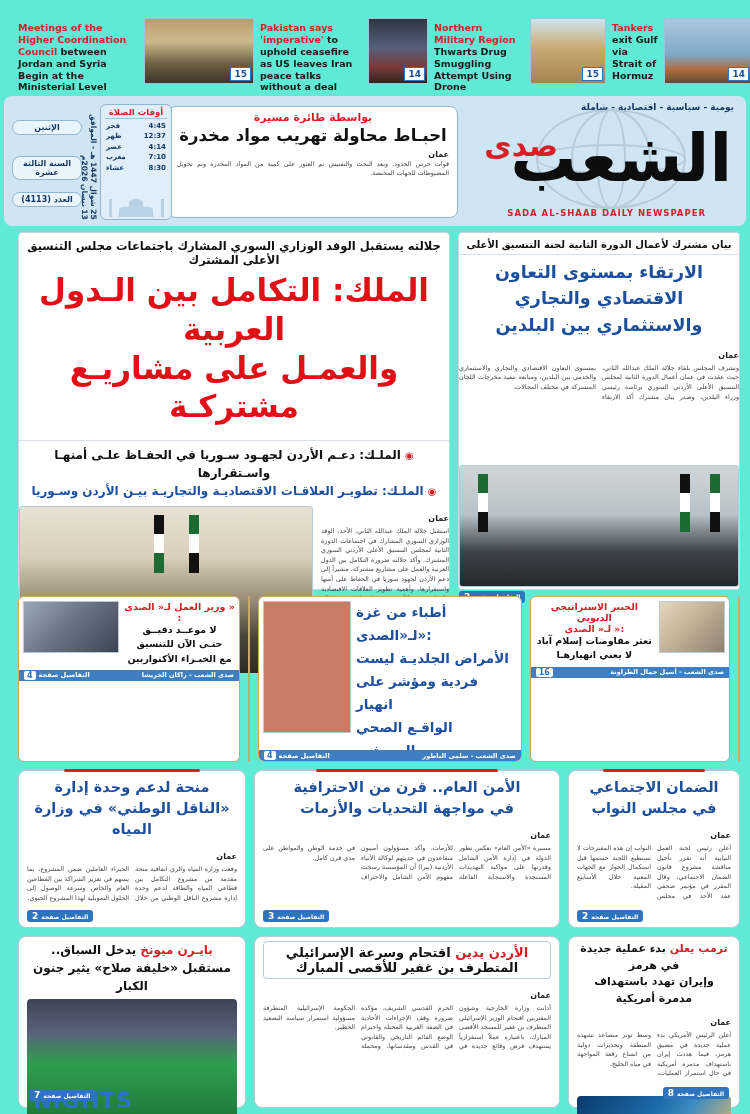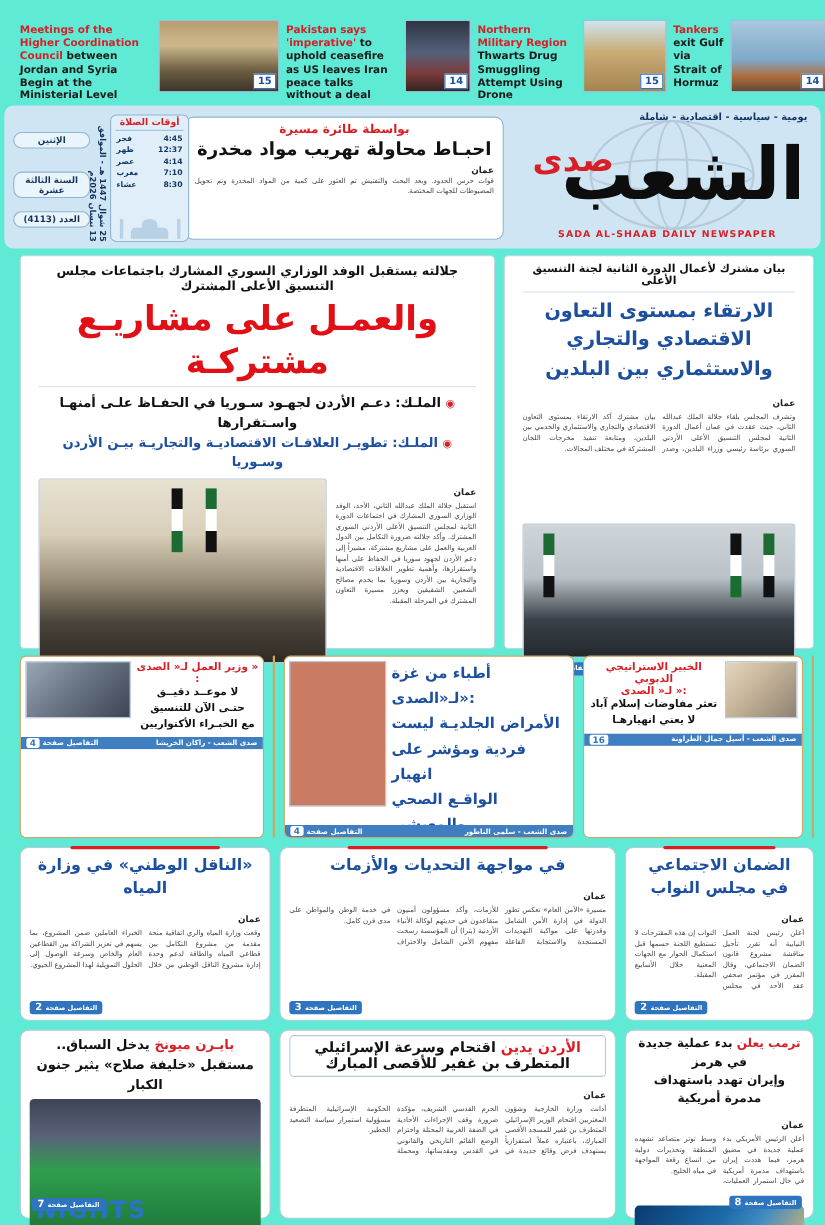--- a/index.html
+++ b/index.html
@@ -38,27 +38,27 @@
   .prayer-title { color:#d81f26; font-size:8.5px; font-weight:bold; text-align:center; border-bottom:1px solid #9cc3dd; padding-bottom:1px; }
   .prayer-row { display:flex; justify-content:space-between; font-size:7px; color:#133a63; font-weight:bold; padding:2.5px 1px 0 1px; }
   .mosque { position:absolute; bottom:2px; left:4px; right:4px; height:22px; opacity:.25; }
   .mosque i { position:absolute; background:#4a7ca8; display:block; }
   .issue-col { position:absolute; top:4px; left:2px; width:92px; height:122px; }
   .date-vert { position:absolute; top:2px; right:0; height:118px; writing-mode:vertical-rl; font-size:7.5px; font-weight:bold; color:#13365e; }
   .pill { position:absolute; left:6px; background:#eaf4fb; border:1px solid #8fb6d2; border-radius:8px; font-size:8px; font-weight:bold; color:#13365e; text-align:center; padding:2px 4px; width:70px; }
 
   
   .mainband { position:absolute; top:232px; left:18px; right:10px; height:358px; display:flex; gap:8px; direction:rtl; }
-  .story-box { background:#fff; border:1px solid #c3d4e2; border-radius:4px; padding:4px 16px; position:relative; }
+  .story-box { background:#fff; border:1px solid #c3d4e2; border-radius:4px; padding:4px 0; position:relative; }
   .second { width:282px; text-align:center; }
   .lead { flex:1; text-align:center; }
   .kicker { font-size:11.5px; font-weight:900; color:#111; padding:2px 0 4px 0; }
   .kicker-sm { font-size:10px; font-weight:900; color:#111; padding:2px 0 4px 0; }
   .lead-headline { color:#e01016; font-size:31px; font-weight:900; line-height:1.25; }
-  .bullets { margin-top:2px; border-top:1px solid #d8e2ea; padding-top:5px; }
+  .bullets { margin-top:14px; border-top:1px solid #d8e2ea; padding-top:5px; }
   .bullet { font-size:12px; font-weight:900; line-height:1.5; }
   .bullet .dot { color:#d81f26; font-size:10px; }
   .bullet.blue { color:#1d4f9f; }
   .bullet.dark { color:#111; }
   .lead-content { display:flex; gap:8px; margin-top:6px; direction:rtl; text-align:right; }
   .lead-cols { width:128px; }
   .dateline { font-size:8px; font-weight:bold; color:#222; }
   .smallbody { font-size:6.4px; color:#444; text-align:justify; line-height:1.5; margin-top:2px; }
   .two-col { column-count:2; column-gap:6px; }
   .three-col { column-count:3; column-gap:6px; }
@@ -229,20 +229,21 @@
         <div class="flagpole" style="left:18px;background:linear-gradient(180deg,#1c6b33 33%,#fff 33%,#fff 66%,#111 66%)"></div>
       </div>
       <div class="page-tab" style="margin-top:4px;float:left">
         <span>التفاصيل صفحة</span>
         <b>2</b>
       </div>
     </div>
 
     <div class="story-box lead">
       <div class="kicker">جلالته يستقبل الوفد الوزاري السوري المشارك باجتماعات مجلس التنسيق الأعلى المشترك</div>
+      <div class="lead-headline">الملك: التكامل بين الـدول العربية</div>
       <div class="lead-headline">والعمـل على مشاريـع مشتركـة</div>
       <div class="bullets">
         <div class="bullet dark">
           <span class="dot">◉</span>
           <span>الملـك: دعـم الأردن لجهـود سـوريا في الحفـاظ علـى أمنهـا واسـتقرارها</span>
         </div>
         <div class="bullet blue">
           <span class="dot">◉</span>
           <span>الملـك: تطويـر العلاقـات الاقتصاديـة والتجاريـة بيـن الأردن وسـوريا</span>
         </div>
@@ -343,31 +344,33 @@
         <div class="card-bar bar-tan" style="position:absolute;bottom:0;left:0;right:0">
           <span>صدى الشعب - عرين مشاقبة</span>
           <span class="bar-page">5</span>
         </div>
       </div>
     </div>
   </div>
 
   <div class="artband">
     <div class="artbox" style="width:228px">
+      <div class="art-headline">منحة لدعم وحدة إدارة</div>
       <div class="art-headline">«الناقل الوطني» في وزارة المياه</div>
       <div class="art-body">
         <span class="dateline">عمان</span>
         <div class="smallbody two-col" style="height:78px;overflow:hidden">وقعت وزارة المياه والري اتفاقية منحة مقدمة من مشروع التكامل بين قطاعي المياه والطاقة لدعم وحدة إدارة مشروع الناقل الوطني من خلال الخبراء العاملين ضمن المشروع، بما يسهم في تعزيز الشراكة بين القطاعين العام والخاص وسرعة الوصول إلى الحلول التمويلية لهذا المشروع الحيوي.</div>
       </div>
       <div class="page-tab tab-abs" style="bottom:5px;left:8px">
         <span>التفاصيل صفحة</span>
         <b>2</b>
       </div>
     </div>
     <div class="artbox" style="width:306px">
+      <div class="art-headline">الأمن العام.. قرن من الاحترافية</div>
       <div class="art-headline">في مواجهة التحديات والأزمات</div>
       <div class="art-body">
         <span class="dateline">عمان</span>
         <div class="smallbody three-col" style="height:78px;overflow:hidden">مسيرة «الأمن العام» تعكس تطور الدولة في إدارة الأمن الشامل وقدرتها على مواكبة التهديدات المستجدة والاستجابة الفاعلة للأزمات، وأكد مسؤولون أمنيون متقاعدون في حديثهم لوكالة الأنباء الأردنية (بترا) أن المؤسسة رسخت مفهوم الأمن الشامل والاحتراف في خدمة الوطن والمواطن على مدى قرن كامل.</div>
       </div>
       <div class="page-tab tab-abs" style="bottom:5px;left:8px">
         <span>التفاصيل صفحة</span>
         <b>3</b>
       </div>
     </div>

